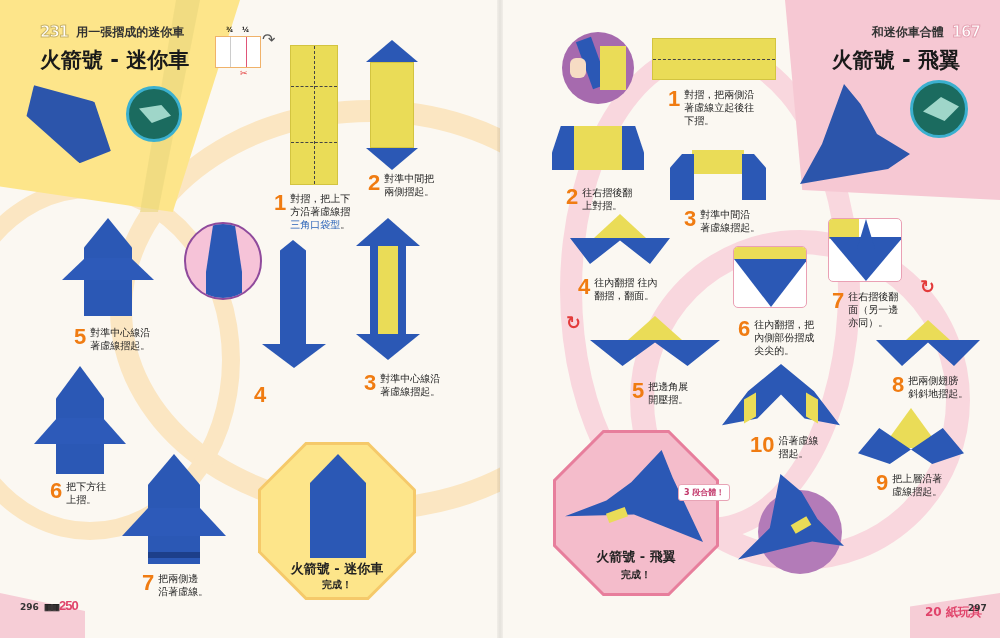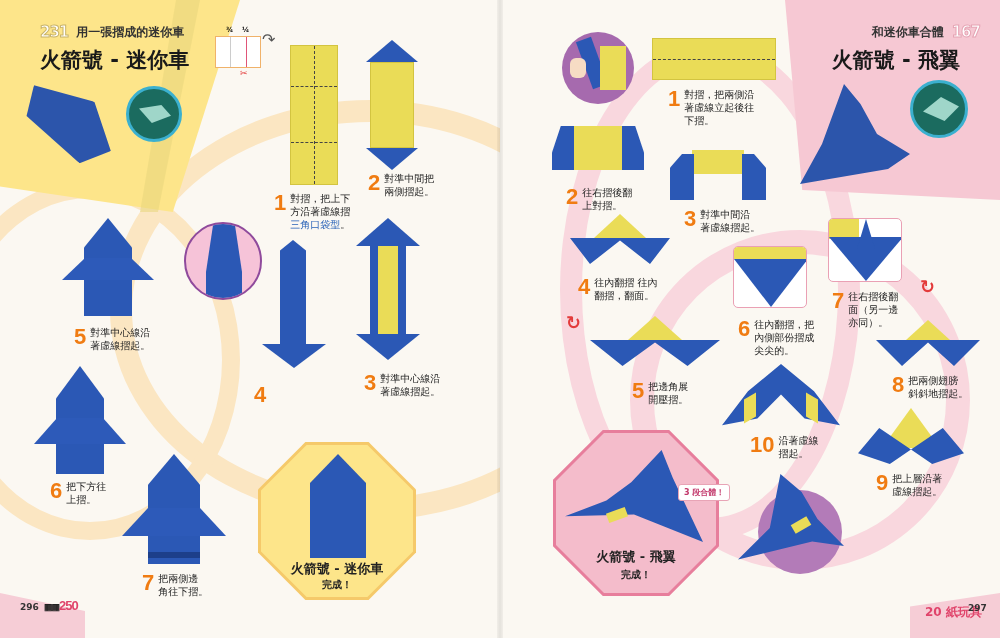--- a/index.html
+++ b/index.html
@@ -153,21 +153,21 @@
   </div>
 
   <div class="ori" style="left:122px; top:454px; width:104px; height:112px;">
     <div class="ori blue" style="left:26px; top:0; width:52px; height:110px; clip-path:polygon(50% 0, 100% 28%, 100% 100%, 0 100%, 0 28%);"></div>
     <div class="ori blue" style="left:0; top:54px; width:104px; height:28px; clip-path:polygon(25% 0, 75% 0, 100% 100%, 0 100%); background:#2d5ab9;"></div>
     <div class="ori" style="left:26px; top:98px; width:52px; height:6px; background:#1d3f8a;"></div>
   </div>
   <div class="step" style="left:142px; top:572px;">
     <span class="step-num">7</span>
     <span class="step-text">把兩側邊
-角往下摺。</span>
+沿著虛線。</span>
   </div>
 
   <div class="octagon" style="left:258px; top:442px; width:158px; height:158px; background:#f5c96a;">
     <div class="octagon" style="left:3px; top:3px; width:152px; height:152px; background:#fde58a; position:absolute;"></div>
     <div class="ori blue" style="left:52px; top:12px; width:56px; height:104px; clip-path:polygon(50% 0, 100% 28%, 100% 100%, 0 100%, 0 28%);"></div>
     <div class="oct-title" style="top:118px;">火箭號 - 迷你車</div>
     <div class="oct-sub" style="top:136px;">完成！</div>
   </div>
 
   <span class="folio" style="left:20px; top:602px;">296</span>

